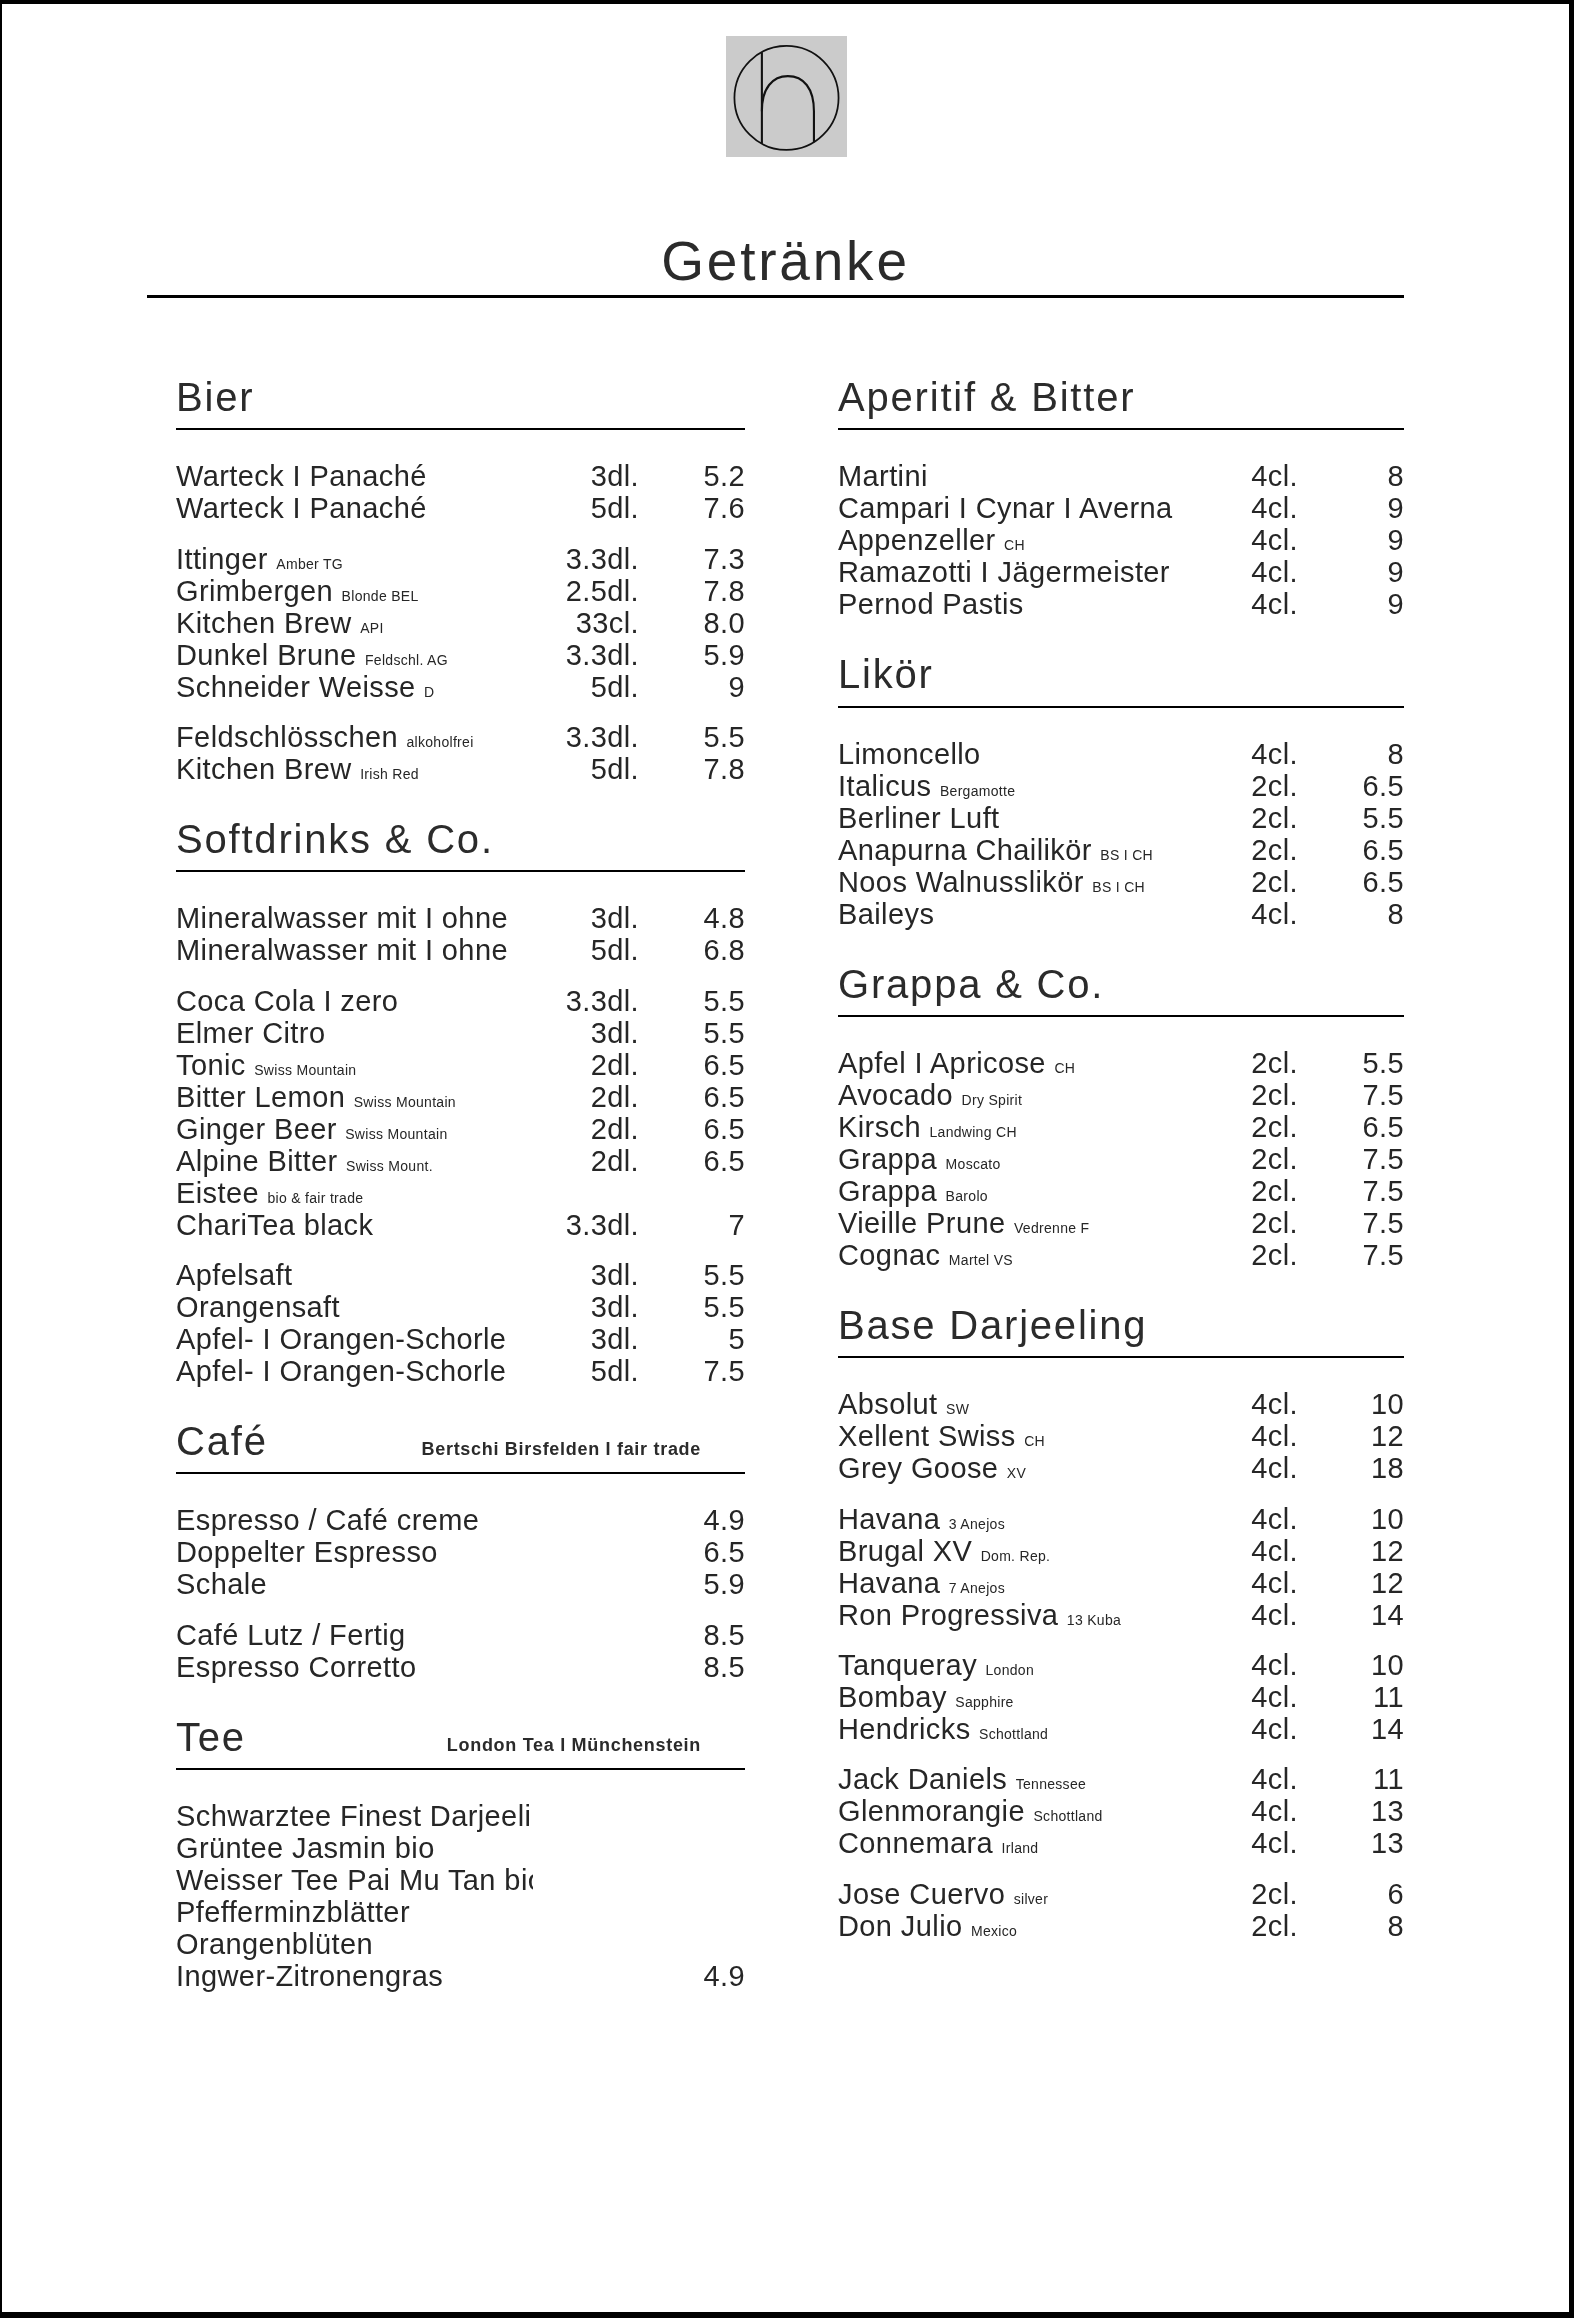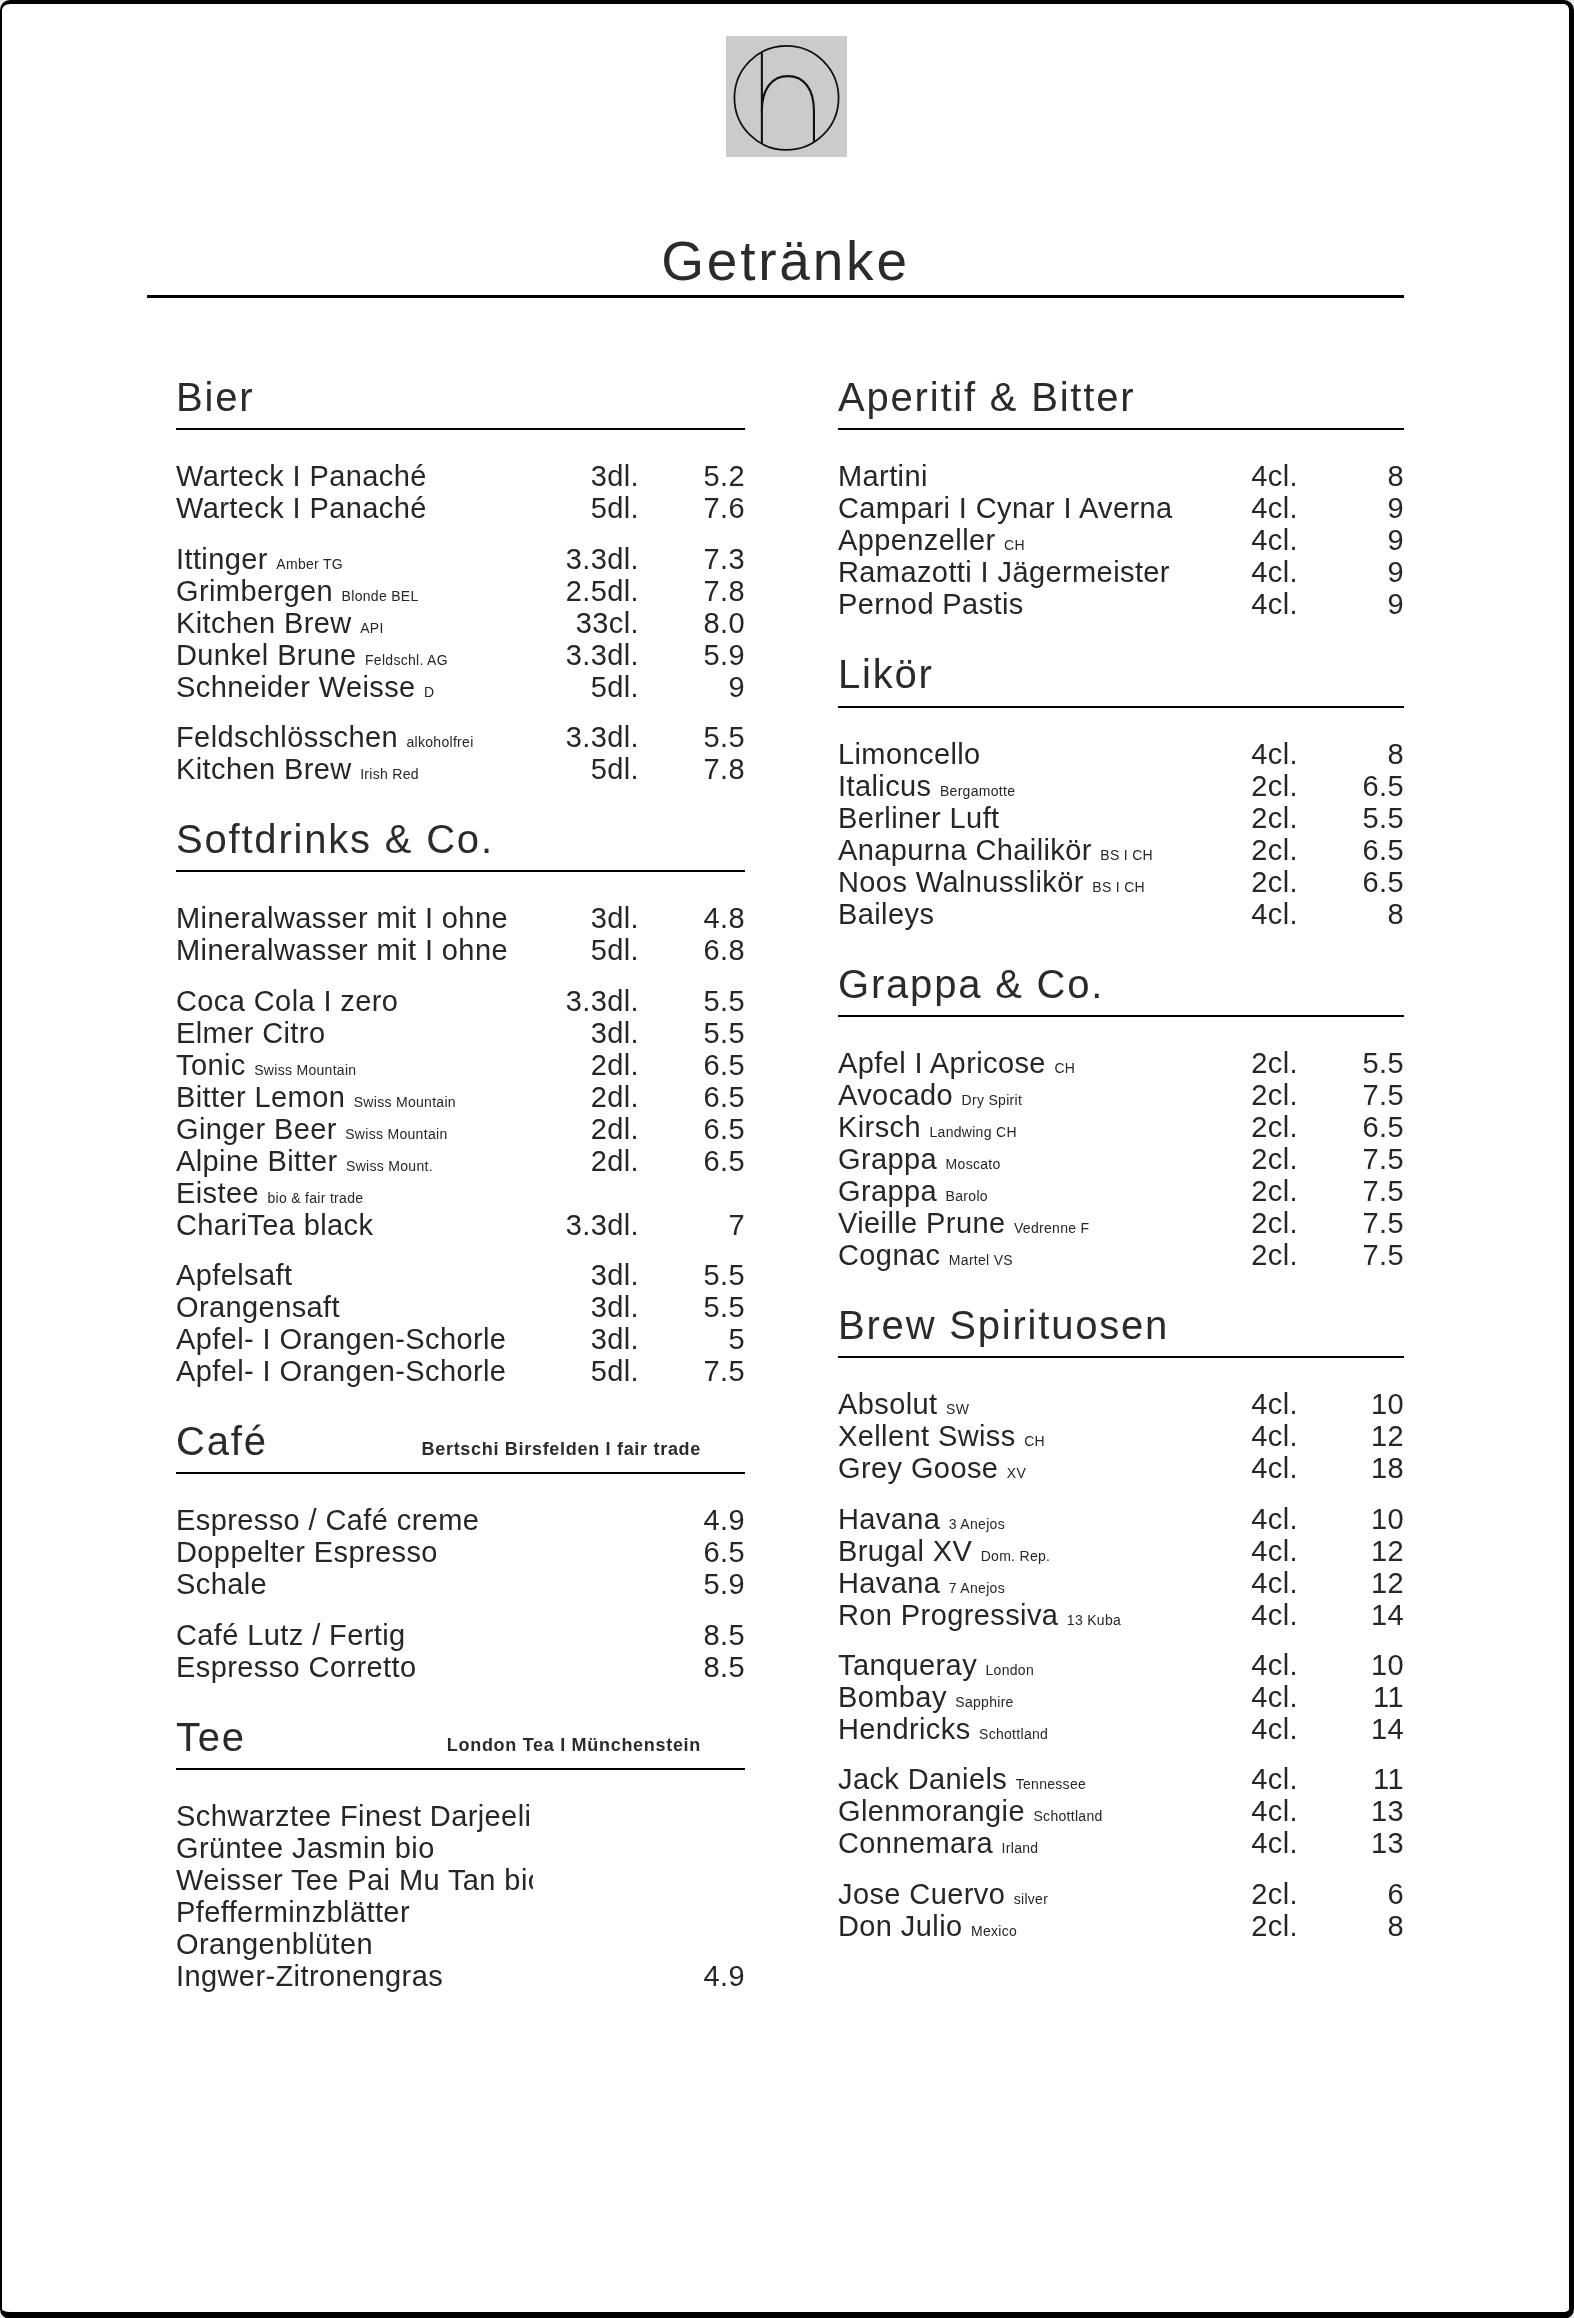--- a/index.html
+++ b/index.html
@@ -9,21 +9,20 @@
     margin:0 auto;
     background:#ffffff;
     box-sizing:border-box;
     border-top:4.2px solid #000;
     border-right:5.6px solid #000;
     border-bottom:7px solid #000;
     border-left:2.8px solid #000;
     font-family:"Liberation Sans", sans-serif;
     color:#222222;
     overflow:hidden;
-    border-radius:10px;
   }
   .logo {
     position:absolute; left:724px; top:32px;
     width:121px; height:121px;
     background:#cbcbcb;
   }
   .logo svg { display:block; width:100%; height:100%; }
   .doc-title {
     position:absolute; top:230px; left:0; width:100%;
     text-align:center;
@@ -422,21 +421,21 @@
             <div class="row">
               <span class="name"><span class="nm">Cognac</span> <span class="nt">Martel VS</span></span>
               <span class="vol">2cl.</span>
               <span class="price">7.5</span>
             </div>
           </div>
         </div>
       </section>
       <section class="section">
         <div class="section-header">
-          <div class="section-title">Brew Spirituosen</div>
+          <div class="section-title">Base Darjeeling</div>
         </div>
         <div class="items">
           <div class="group">
             <div class="row">
               <span class="name"><span class="nm">Absolut</span> <span class="nt">SW</span></span>
               <span class="vol">4cl.</span>
               <span class="price">10</span>
             </div>
             <div class="row">
               <span class="name"><span class="nm">Xellent Swiss</span> <span class="nt">CH</span></span>

